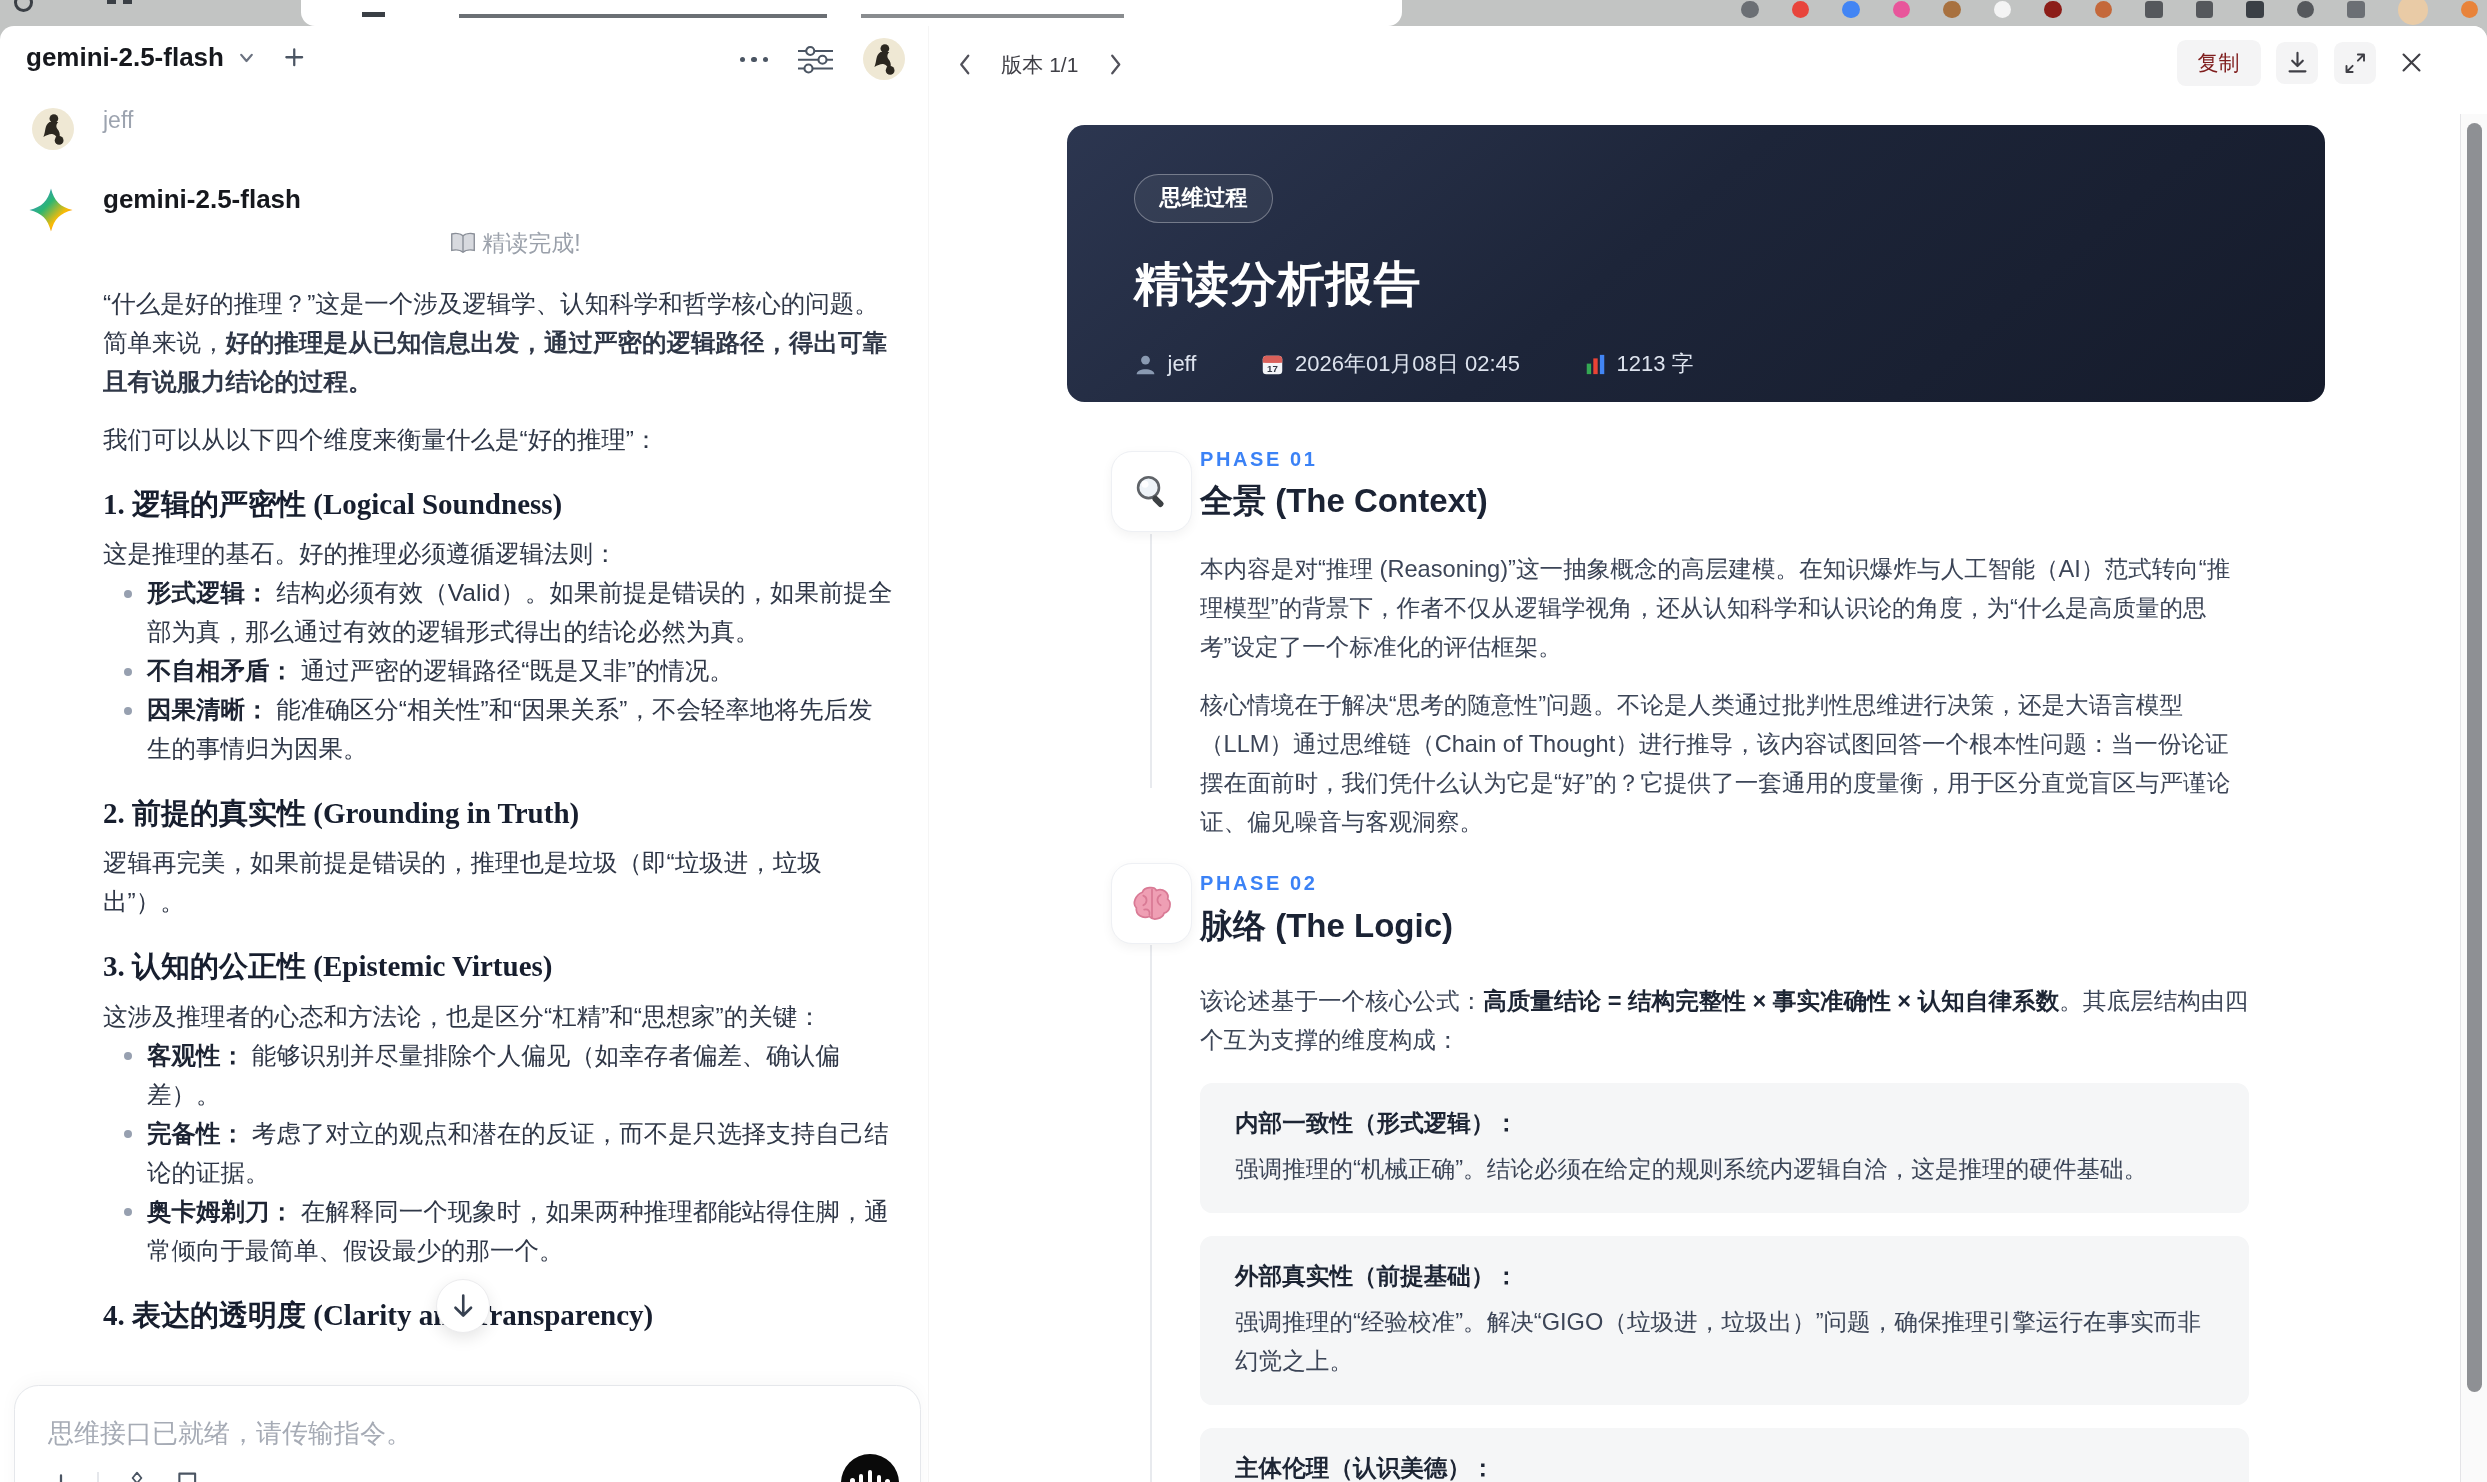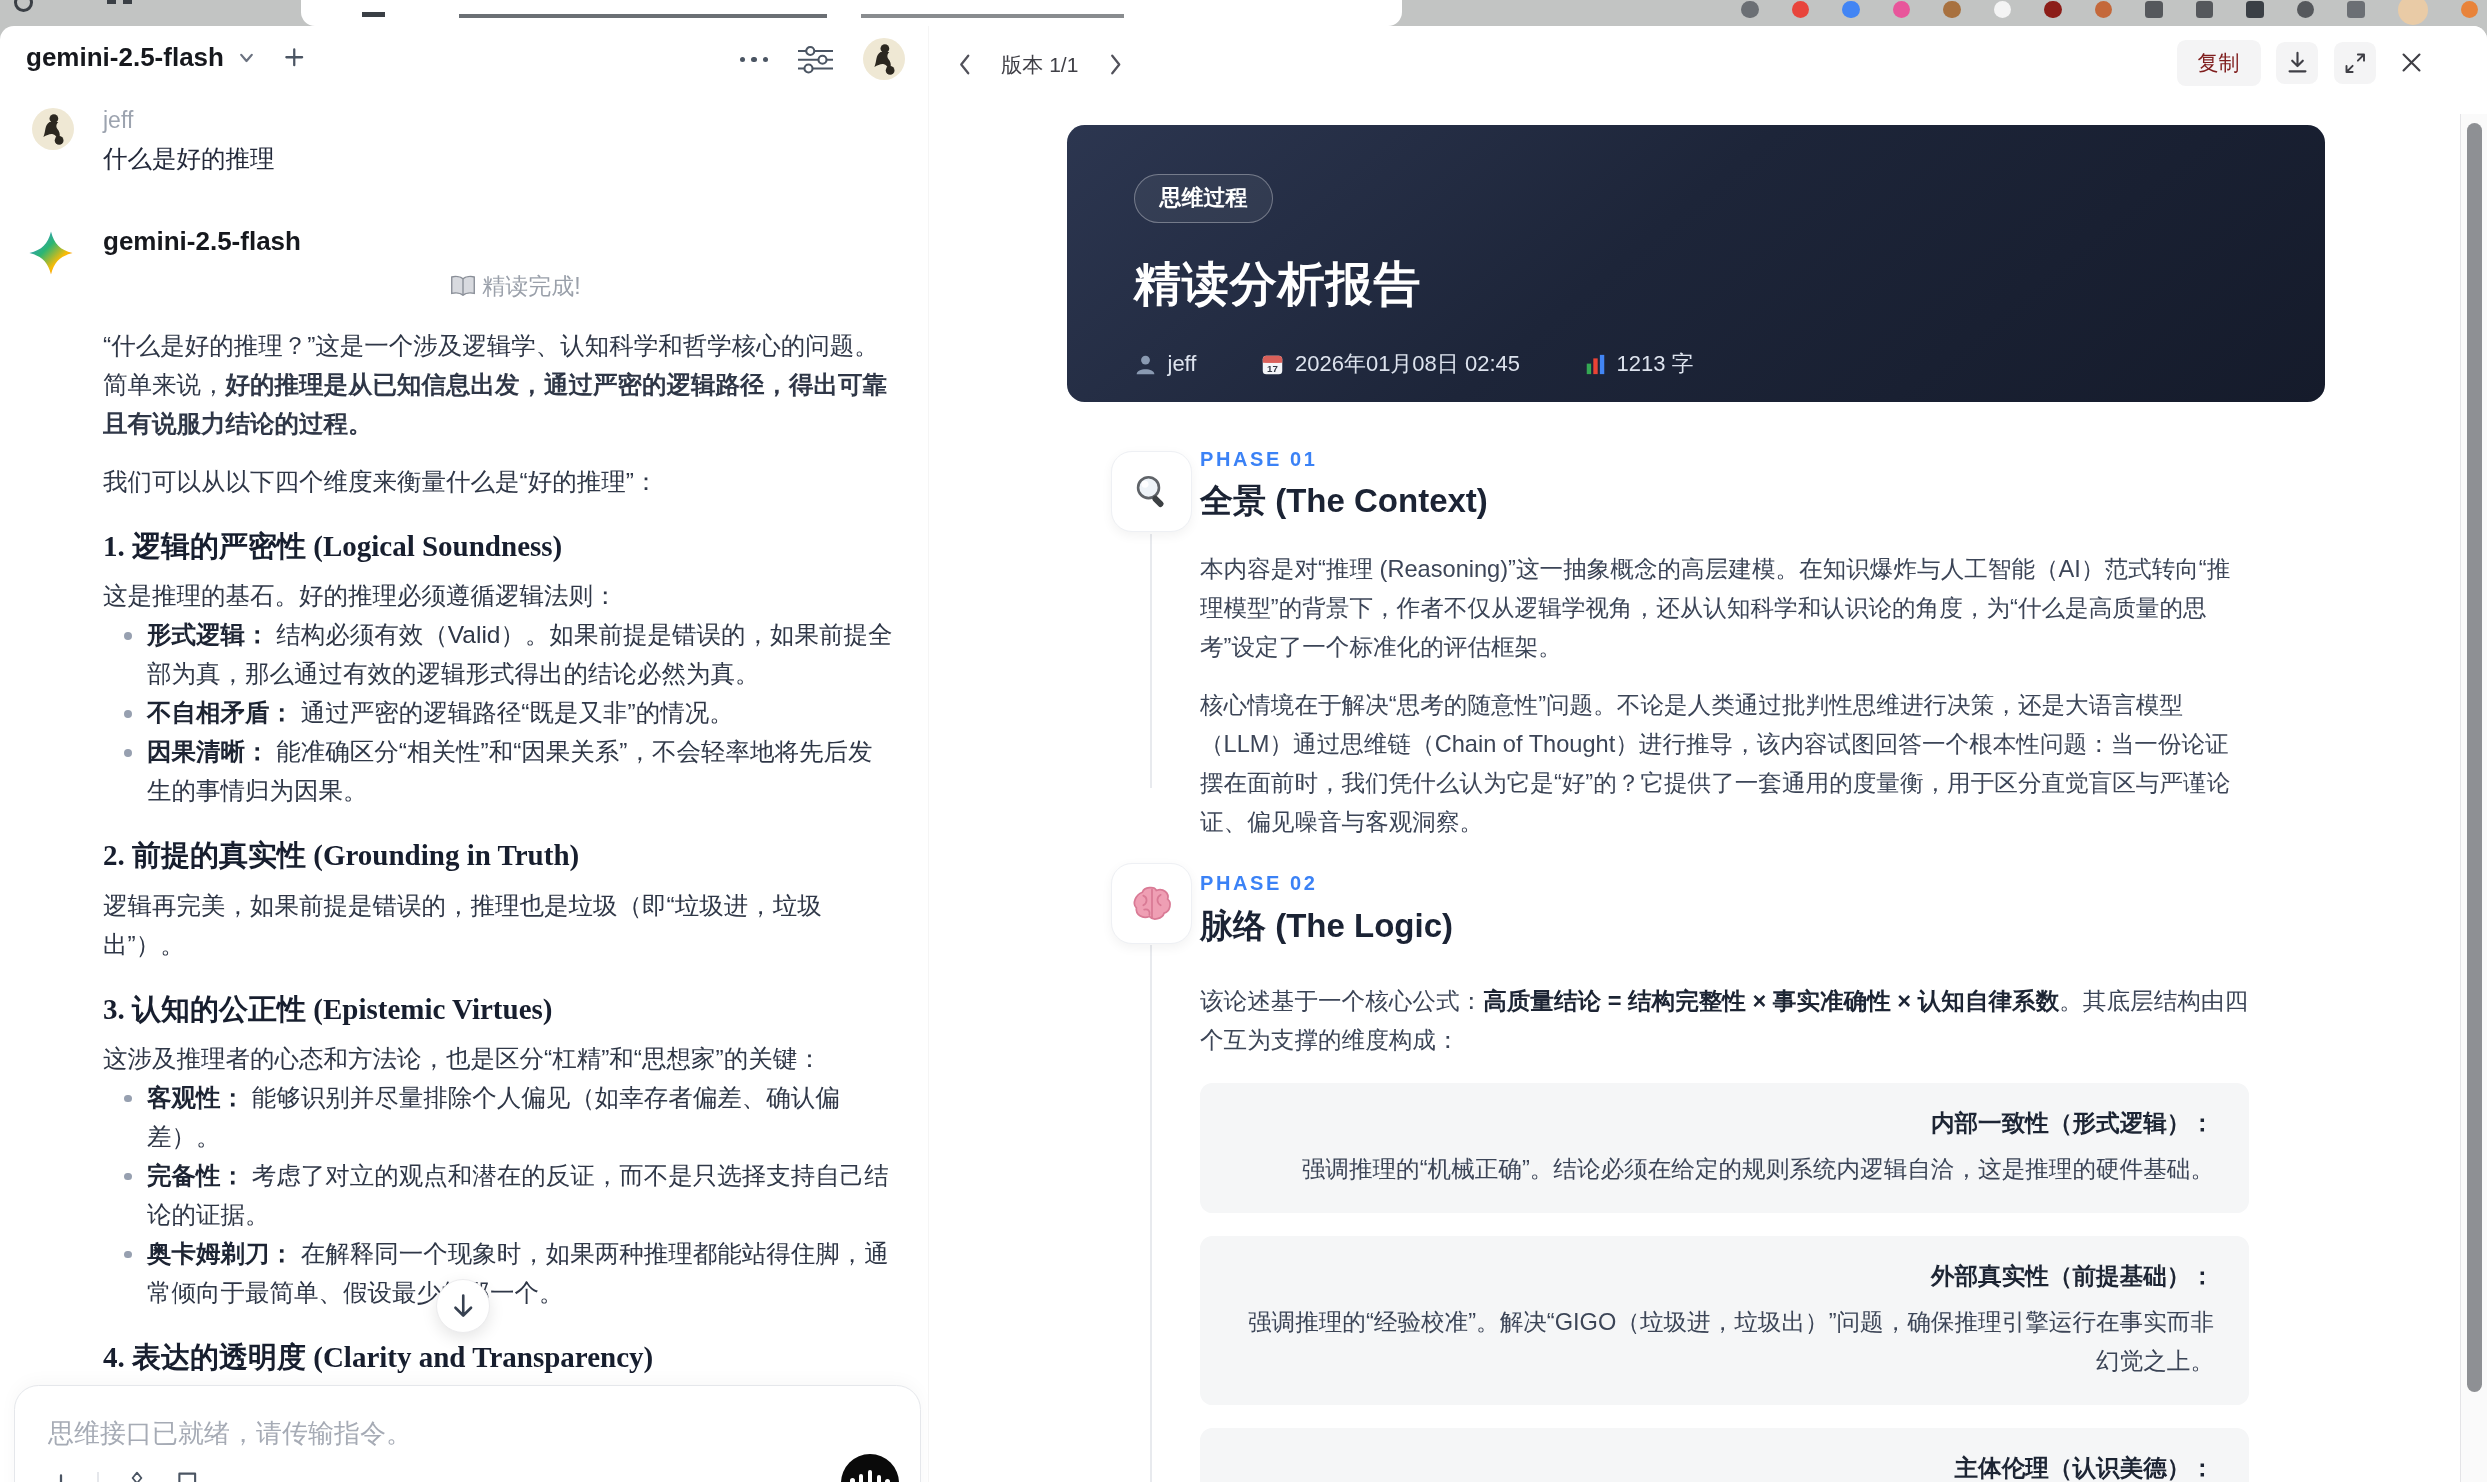--- a/index.html
+++ b/index.html
@@ -78,21 +78,21 @@
   .meta-group { display:flex; align-items:center; gap:10.5px; }
   .meta-gap { width:19px; }
   .phase-label { font-size:20px; font-weight:800; color:#3b82f6; letter-spacing:2.6px; }
   .phase-title { font-size:33px; font-weight:800; color:#1b2334; margin-top:8.8px; }
   .p1 { margin-top:26px; }
   .panel-p { font-size:23.6px; line-height:39px; color:#3c4557; }
   .phase1-block { margin-top:46px; }
   .phase2-block { margin-top:30px; }
   .pgap { margin-top:19px; }
   .formula-p { margin-top:33px; }
-  .dim-card { margin-top:23px; background:#f5f6f7; border-radius:12.3px; padding:24.5px 35px;text-align:right; }
+  .dim-card { margin-top:23px; background:#f5f6f7; border-radius:12.3px; padding:24.5px 35px; }
   .dim-title { font-size:23.6px; font-weight:800; color:#1d2534; line-height:31.5px; }
   .dim-body { margin-top:10.5px; font-size:23.6px; line-height:39px; color:#3c4557; }
   .phase-icon { position:absolute; left:182px; width:81px; height:81px; background:#fff;
     border:1.8px solid #eef0f4; border-radius:21px; box-shadow:0 3.5px 10.5px rgba(0,0,0,.05);
     display:flex; align-items:center; justify-content:center; z-index:3; }
   .connector { position:absolute; left:221px; width:1.8px; background:#e8eaee; z-index:2; }
   .scrollbar-track { position:absolute; right:0; top:88px; width:28px; height:1369px;
     background:#fafafa; border-left:0.9px solid #e4e4e7; }
   .scrollbar-thumb { position:absolute; right:6.1px; top:8.8px; width:15px; height:1269px;
     border-radius:7.9px; background:#8e9094; }
@@ -183,21 +183,20 @@
         <span class="msg-avatar avatar">
           <svg width="42" height="42" viewBox="0 0 48 48">
             <g fill="#2c2820">
               <circle cx="25" cy="12" r="5"></circle>
               <path d="M20 16 C14 20 16 27 13 33 C17 31 21 29 24 30 C28 31 30 36 27 40 C33 37 33 28 29 24 C27 21 28 18 30 16 Z"></path>
               <circle cx="31" cy="37" r="5"></circle>
             </g>
           </svg>
         </span>
         <div class="msg-name">jeff</div>
-        <div class="msg-text">什么是好的推理</div>
       </div>
 
       <div class="msg-row ai-row">
         <span class="msg-avatar" style="left:28px;">
           <svg width="46" height="46" viewBox="0 0 64 64">
             <defs>
               <linearGradient id="gem" x1="0" y1="0" x2="1" y2="1">
                 <stop offset="0%" stop-color="#4285f4"></stop>
                   <stop offset="40%" stop-color="#2bb673"></stop>
                 <stop offset="68%" stop-color="#fbbc05"></stop>

